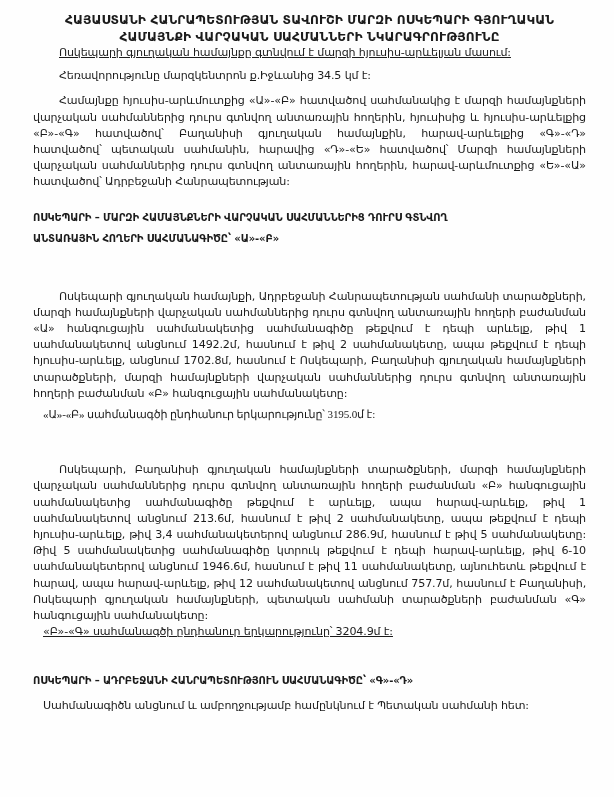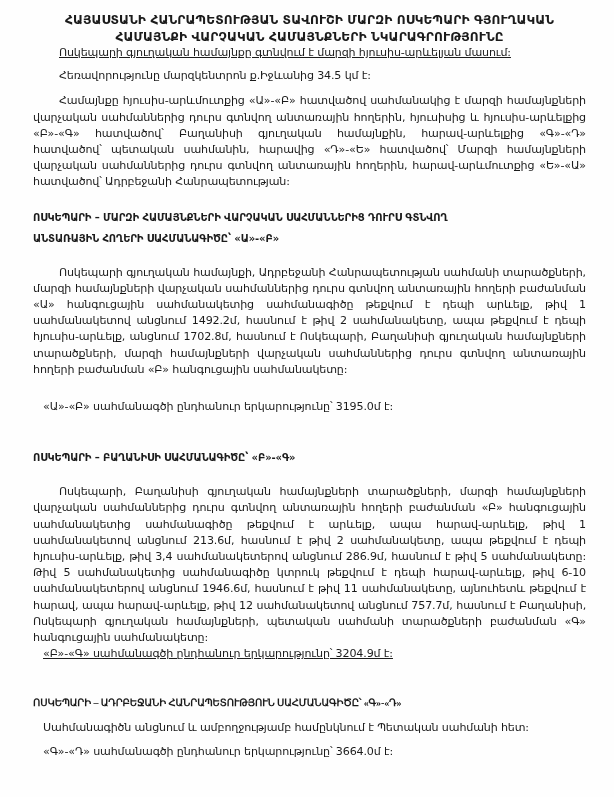--- a/index.html
+++ b/index.html
@@ -32,53 +32,49 @@
   .heading {
     text-align:left;
     font-weight:bold;
     font-size:10px;
     line-height:21px;
     letter-spacing:-0.1px;
   }
   .b { font-weight:normal; }
   .mt7  { margin-top:7px; }
   .mt9  { margin-top:9px; }
-  .mt11 { margin-top:21px; }
+  .mt11 { margin-top:4px;font-family:Liberation Serif, serif; }
   .mt13 { margin-top:0;text-decoration:underline; }
   .mt16 { margin-top:16px; }
-  .mt24 { margin-top:16px; }
-  .mt30 { margin-top:30px;font-family:Liberation Serif, serif; }
+  .mt24 { margin-top:40px; }
+  .mt30 { margin-top:30px; }
   .mt32 { margin-top:32px; }
 </style>
 </head>
 <body>
 
 <div class="page">
 
   <div class="title">
     <div>ՀԱՅԱՍՏԱՆԻ ՀԱՆՐԱՊԵՏՈՒԹՅԱՆ ՏԱՎՈՒՇԻ ՄԱՐԶԻ ՈՍԿԵՊԱՐԻ ԳՅՈՒՂԱԿԱՆ</div>
-    <div>ՀԱՄԱՅՆՔԻ ՎԱՐՉԱԿԱՆ ՀԱՄԱՅՆՔՆԵՐԻ ՆԿԱՐԱԳՐՈՒԹՅՈՒՆԸ</div>
+    <div>ՀԱՄԱՅՆՔԻ ՎԱՐՉԱԿԱՆ ՍԱՀՄԱՆՆԵՐԻ ՆԿԱՐԱԳՐՈՒԹՅՈՒՆԸ</div>
   </div>
 
   <p class="body indent mt13">Ոսկեպարի գյուղական  համայնքը գտնվում է մարզի հյուսիս-արևելյան մասում:</p>
   <p class="body indent mt7">Հեռավորությունը մարզկենտրոն ք.Իջևանից  34.5 կմ է:</p>
   <p class="body indent justify mt9"><span>Համայնքը հյուսիս-արևմուտքից «Ա»-«Բ» հատվածով սահմանակից է մարզի համայնքների վարչական սահմաններից դուրս գտնվող </span><span class="b">անտառային հողերին,</span><span> հյուսիսից և հյուսիս-արևելքից «Բ»-«Գ» հատվածով՝ Բաղանիսի գյուղական համայնքին, հարավ-արևելքից «Գ»-«Դ» հատվածով՝ պետական սահմանին, հարավից «Դ»-«Ե» հատվածով՝ Մարզի համայնքների վարչական սահմաններից դուրս գտնվող </span><span class="b">անտառային հողերին,</span><span> հարավ-արևմուտքից «Ե»-«Ա» հատվածով՝ Ադրբեջանի Հանրապետության:</span></p>
 
   <div class="heading mt16">
     <div>ՈՍԿԵՊԱՐԻ – ՄԱՐԶԻ ՀԱՄԱՅՆՔՆԵՐԻ ՎԱՐՉԱԿԱՆ ՍԱՀՄԱՆՆԵՐԻՑ ԴՈՒՐՍ ԳՏՆՎՈՂ</div>
     <div>ԱՆՏԱՌԱՅԻՆ ՀՈՂԵՐԻ  ՍԱՀՄԱՆԱԳԻԾԸ՝  «Ա»-«Բ»</div>
   </div>
   <p class="body indent justify mt24"><span>Ոսկեպարի գյուղական  </span><span class="b">համայնքի,</span><span> Ադրբեջանի Հանրապետության  սահմանի տարածքների, </span><span class="b">մարզի համայնքների վարչական սահմաններից դուրս գտնվող անտառային</span><span> հողերի բաժանման «Ա» </span><span class="b">հանգուցային սահմանակետից</span><span> սահմանագիծը թեքվում է դեպի արևելք, թիվ 1 </span><span class="b">սահմանակետով անցնում 1492.2մ,</span><span> հասնում է թիվ 2 սահմանակետը, ապա թեքվում է դեպի հյուսիս-արևելք, </span><span class="b">անցնում</span><span> 1702.8մ, </span><span class="b">հասնում</span><span> է Ոսկեպարի, Բաղանիսի գյուղական  համայնքների տարածքների, </span><span class="b">մարզի համայնքների վարչական սահմաններից</span><span> դուրս գտնվող անտառային հողերի բաժանման «Բ» </span><span class="b">հանգուցային սահմանակետը:</span></p>
   <p class="body summary mt11">«Ա»-«Բ» սահմանագծի ընդհանուր երկարությունը՝  3195.0մ է:</p>
 
-  <div class="heading mt32">
-    <div>ՈՍԿԵՊԱՐԻ – ԲԱՂԱՆԻՍԻ  ՍԱՀՄԱՆԱԳԻԾԸ՝ «Բ»-«Գ»</div>
-  </div>
   <p class="body indent justify mt24"><span>Ոսկեպարի, Բաղանիսի գյուղական  համայնքների տարածքների, մարզի համայնքների վարչական սահմաններից դուրս գտնվող </span><span class="b">անտառային</span><span> հողերի բաժանման </span><span class="b">«Բ»</span><span> հանգուցային սահմանակետից սահմանագիծը թեքվում է արևելք, ապա </span><span class="b">հարավ-արևելք,</span><span> թիվ 1 </span><span class="b">սահմանակետով անցնում 213.6մ,</span><span> հասնում է թիվ 2 սահմանակետը, ապա թեքվում է դեպի  հյուսիս-արևելք, </span><span class="b">թիվ 3,4</span><span> սահմանակետերով անցնում </span><span class="b">286.9մ,</span><span> հասնում է թիվ 5 սահմանակետը: Թիվ 5 սահմանակետից սահմանագիծը կտրուկ թեքվում է դեպի հարավ-արևելք, թիվ 6-10 սահմանակետերով անցնում 1946.6մ, </span><span class="b">հասնում</span><span> է </span><span class="b">թիվ 11</span><span> սահմանակետը, այնուհետև թեքվում է հարավ, ապա հարավ-արևելք, թիվ 12 սահմանակետով </span><span class="b">անցնում</span><span> 757.7մ, </span><span class="b">հասնում</span><span> է Բաղանիսի, Ոսկեպարի գյուղական  համայնքների, պետական </span><span class="b">սահմանի</span><span> տարածքների բաժանման «Գ» հանգուցային սահմանակետը:</span></p>
   <p class="body summary mt13">«Բ»-«Գ»  սահմանագծի ընդհանուր երկարությունը՝  3204.9մ է:</p>
 
   <div class="heading mt30">
     <div>ՈՍԿԵՊԱՐԻ – ԱԴՐԲԵՋԱՆԻ ՀԱՆՐԱՊԵՏՈՒԹՅՈՒՆ  ՍԱՀՄԱՆԱԳԻԾԸ՝  «Գ»-«Դ»</div>
   </div>
   <p class="body summary mt7">Սահմանագիծն անցնում և ամբողջությամբ համընկնում է Պետական սահմանի հետ:</p>
-  <p class="body summary mt7">«Գ»-«Դ» սահմանագծի ընդհանուր երկարությունը՝  3664.0մ է:</p>
 
 </div>
 
 </body></html>

